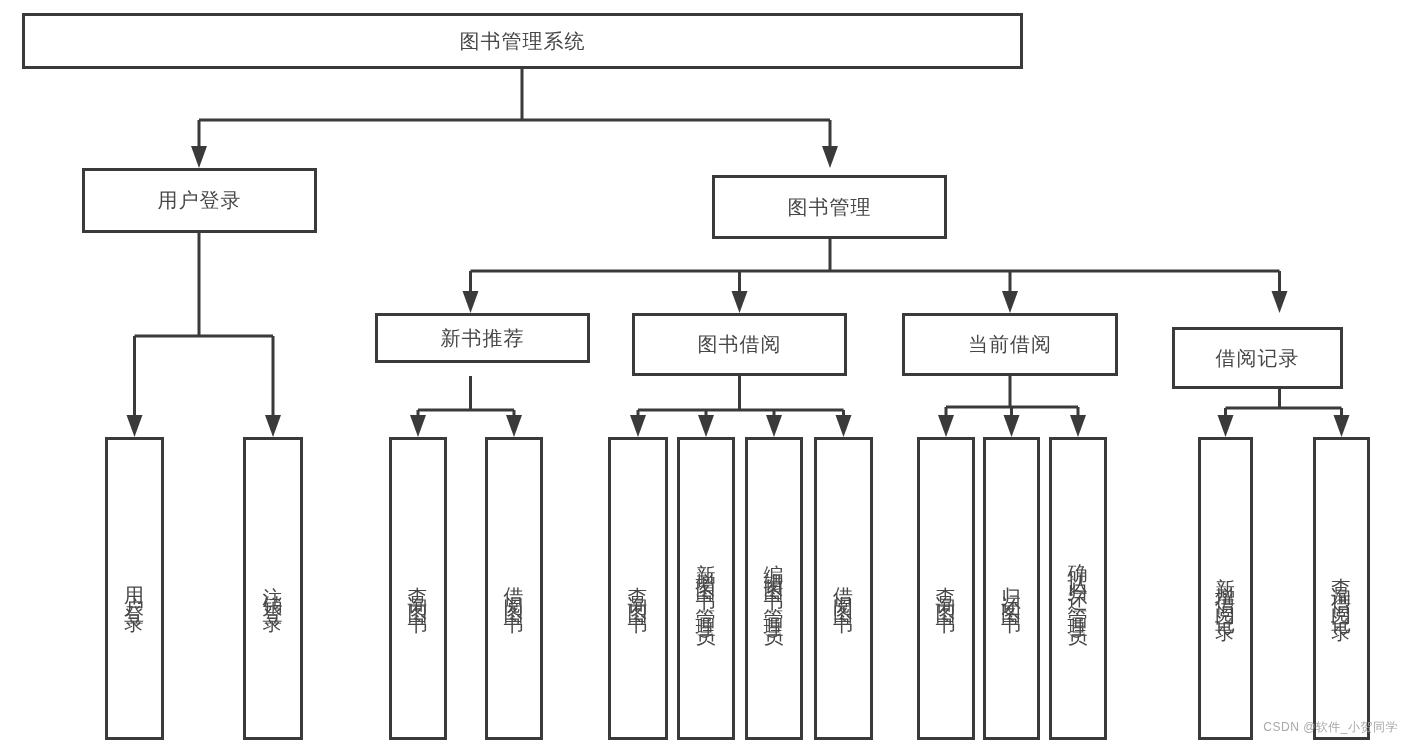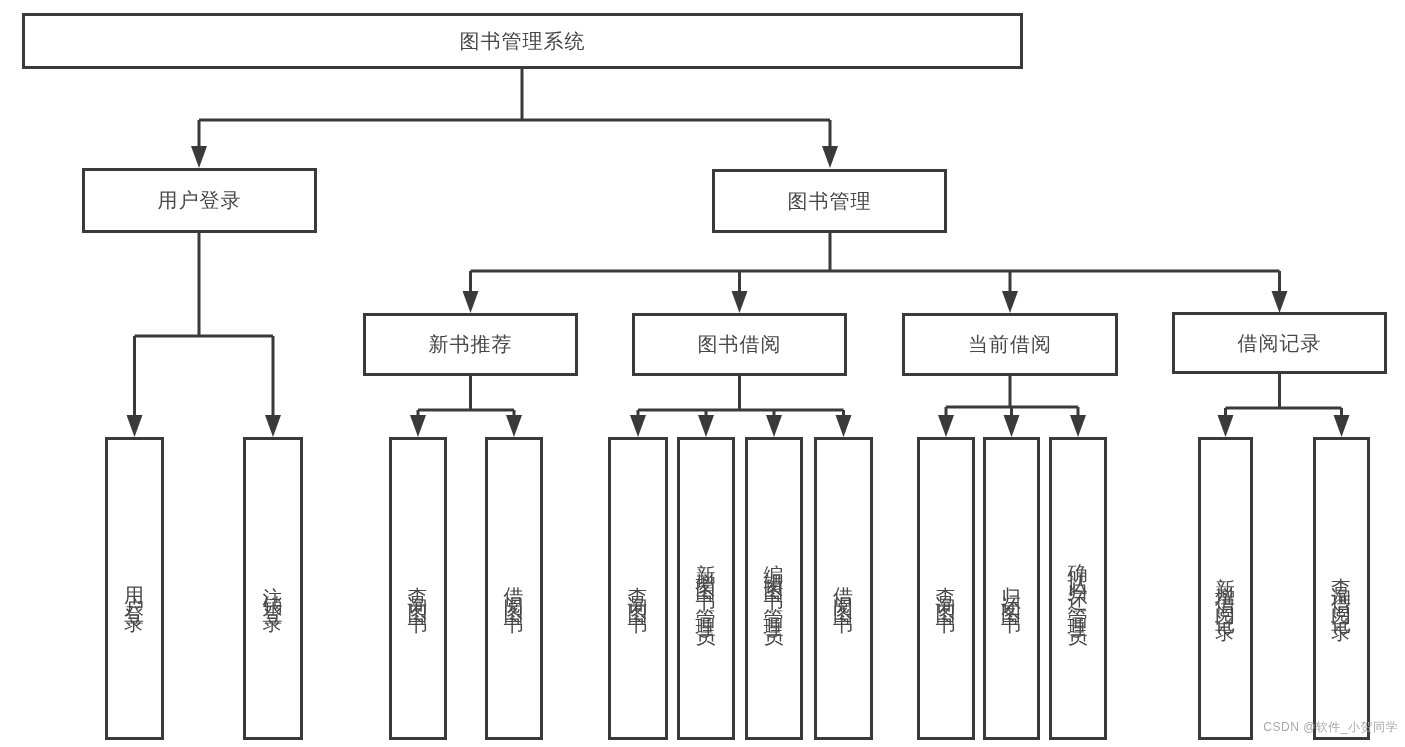--- a/index.html
+++ b/index.html
@@ -34,25 +34,25 @@
   .leaf{top:437px;height:303px;}
   .leaf .vtext{
     writing-mode:vertical-rl;
     text-orientation:mixed;
     letter-spacing:9px;
     line-height:1;
     white-space:nowrap;
   }
   #n-root{left:22px;top:13px;width:1001px;height:56px}
   #n-user-login{left:82px;top:168px;width:235px;height:65px}
-  #n-book-mgmt{left:712px;top:169px;width:235px;height:64px}
-  #n-new-book-rec{left:363px;top:313px;width:215px;height:63px}
+  #n-book-mgmt{left:712px;top:175px;width:235px;height:64px}
+  #n-new-book-rec{left:375px;top:313px;width:215px;height:50px}
   #n-book-borrow{left:632px;top:313px;width:215px;height:63px}
   #n-current-borrow{left:902px;top:313px;width:216px;height:63px}
-  #n-borrow-record{left:1172px;top:312px;width:215px;height:62px}
+  #n-borrow-record{left:1172px;top:327px;width:171px;height:62px}
   #n-leaf-user-login{left:105px;width:59px}
   #n-leaf-logout{left:243px;width:60px}
   #n-rec-query{left:389px;width:58px}
   #n-rec-borrow{left:485px;width:58px}
   #n-bb-query{left:608px;width:60px}
   #n-bb-add{left:677px;width:58px}
   #n-bb-edit{left:745px;width:58px}
   #n-bb-borrow{left:814px;width:59px}
   #n-cb-query{left:917px;width:58px}
   #n-cb-return{left:983px;width:57px}

